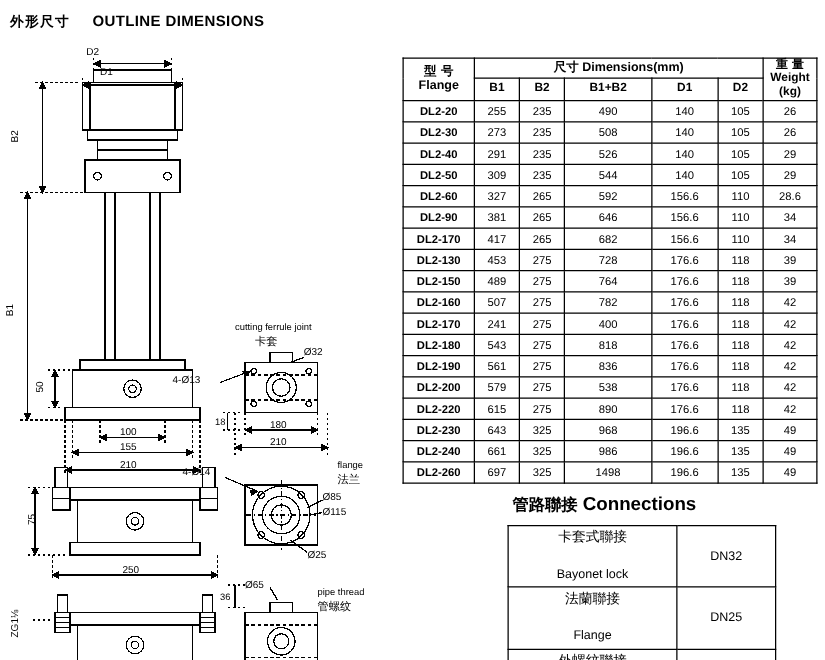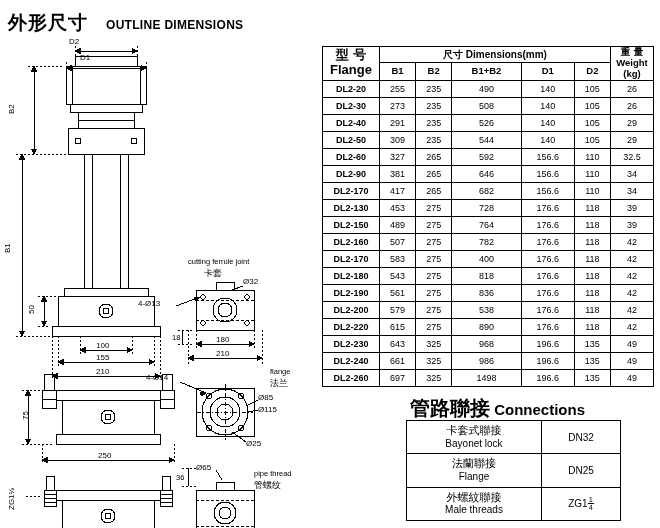--- a/index.html
+++ b/index.html
@@ -24,21 +24,21 @@
   
   .title-row {
     position: absolute;
     left: 8px;
     top: 10px;
     display: flex;
     align-items: baseline;
     gap: 18px;
   }
   .title-cn {
-    font-size: 19px;
+    font-size: 11px;
     font-weight: bold;
     font-family: Liberation Mono, monospace;
     letter-spacing: 1px;
   }
   .title-en {
     font-size: 12px;
     font-weight: bold;
     letter-spacing: 0.3px;
   }
 
@@ -69,21 +69,21 @@
     border: 1px solid #000;
     text-align: center;
     padding: 0;
     line-height: 1.15;
   }
   table.spec th {
     font-weight: bold;
   }
   .hdr-model {
     width: 56px;
-    font-size: 13px;
+    font-size: 10px;
   }
   .hdr-dims {
     font-size: 10px;
     font-weight: bold;
     height: 15px;
   }
   .hdr-weight {
     width: 42px;
     font-size: 9.5px;
   }
@@ -106,21 +106,21 @@
   .conn-title {
     position: absolute;
     left: 410px;
     top: 395px;
     font-size: 15px;
     font-weight: bold;
     white-space: nowrap;
   }
   .conn-title .c1 {
     font-family: "DejaVu Sans", sans-serif;
-    font-size: 20px;
+    font-size: 13px;
   }
   .conn-table-wrap {
     position: absolute;
     left: 406px;
     top: 420px;
     width: 215px;
   }
   table.conn {
     border-collapse: collapse;
     width: 215px;
@@ -137,20 +137,21 @@
     line-height: 1.25;
   }
   .conn-cn {
     font-family: Liberation Sans, sans-serif;
     font-size: 11px;
     display: block;
   }
   .conn-en {
     font-size: 10px;
     display: block;
+    margin-top: 16px;
   }
   .frac {
     display: inline-block;
     vertical-align: -0.45em;
     font-size: 7.5px;
     line-height: 1;
     text-align: center;
   }
   .frac .n { display: block; border-bottom: 1px solid #000; padding: 0 1px;}
   .frac .d { display: block; padding: 0 1px;}
@@ -466,21 +467,21 @@
             <td class="num">105</td>
             <td class="num">29</td>
           </tr>
         <tr>
             <td class="model-cell">DL2-60</td>
             <td class="num">327</td>
             <td class="num">265</td>
             <td class="num">592</td>
             <td class="num">156.6</td>
             <td class="num">110</td>
-            <td class="num">32.5</td>
+            <td class="num">28.6</td>
           </tr>
         <tr>
             <td class="model-cell">DL2-90</td>
             <td class="num">381</td>
             <td class="num">265</td>
             <td class="num">646</td>
             <td class="num">156.6</td>
             <td class="num">110</td>
             <td class="num">34</td>
           </tr>
@@ -515,21 +516,21 @@
             <td class="model-cell">DL2-160</td>
             <td class="num">507</td>
             <td class="num">275</td>
             <td class="num">782</td>
             <td class="num">176.6</td>
             <td class="num">118</td>
             <td class="num">42</td>
           </tr>
         <tr>
             <td class="model-cell">DL2-170</td>
-            <td class="num">583</td>
+            <td class="num">241</td>
             <td class="num">275</td>
             <td class="num">400</td>
             <td class="num">176.6</td>
             <td class="num">118</td>
             <td class="num">42</td>
           </tr>
         <tr>
             <td class="model-cell">DL2-180</td>
             <td class="num">543</td>
             <td class="num">275</td>

